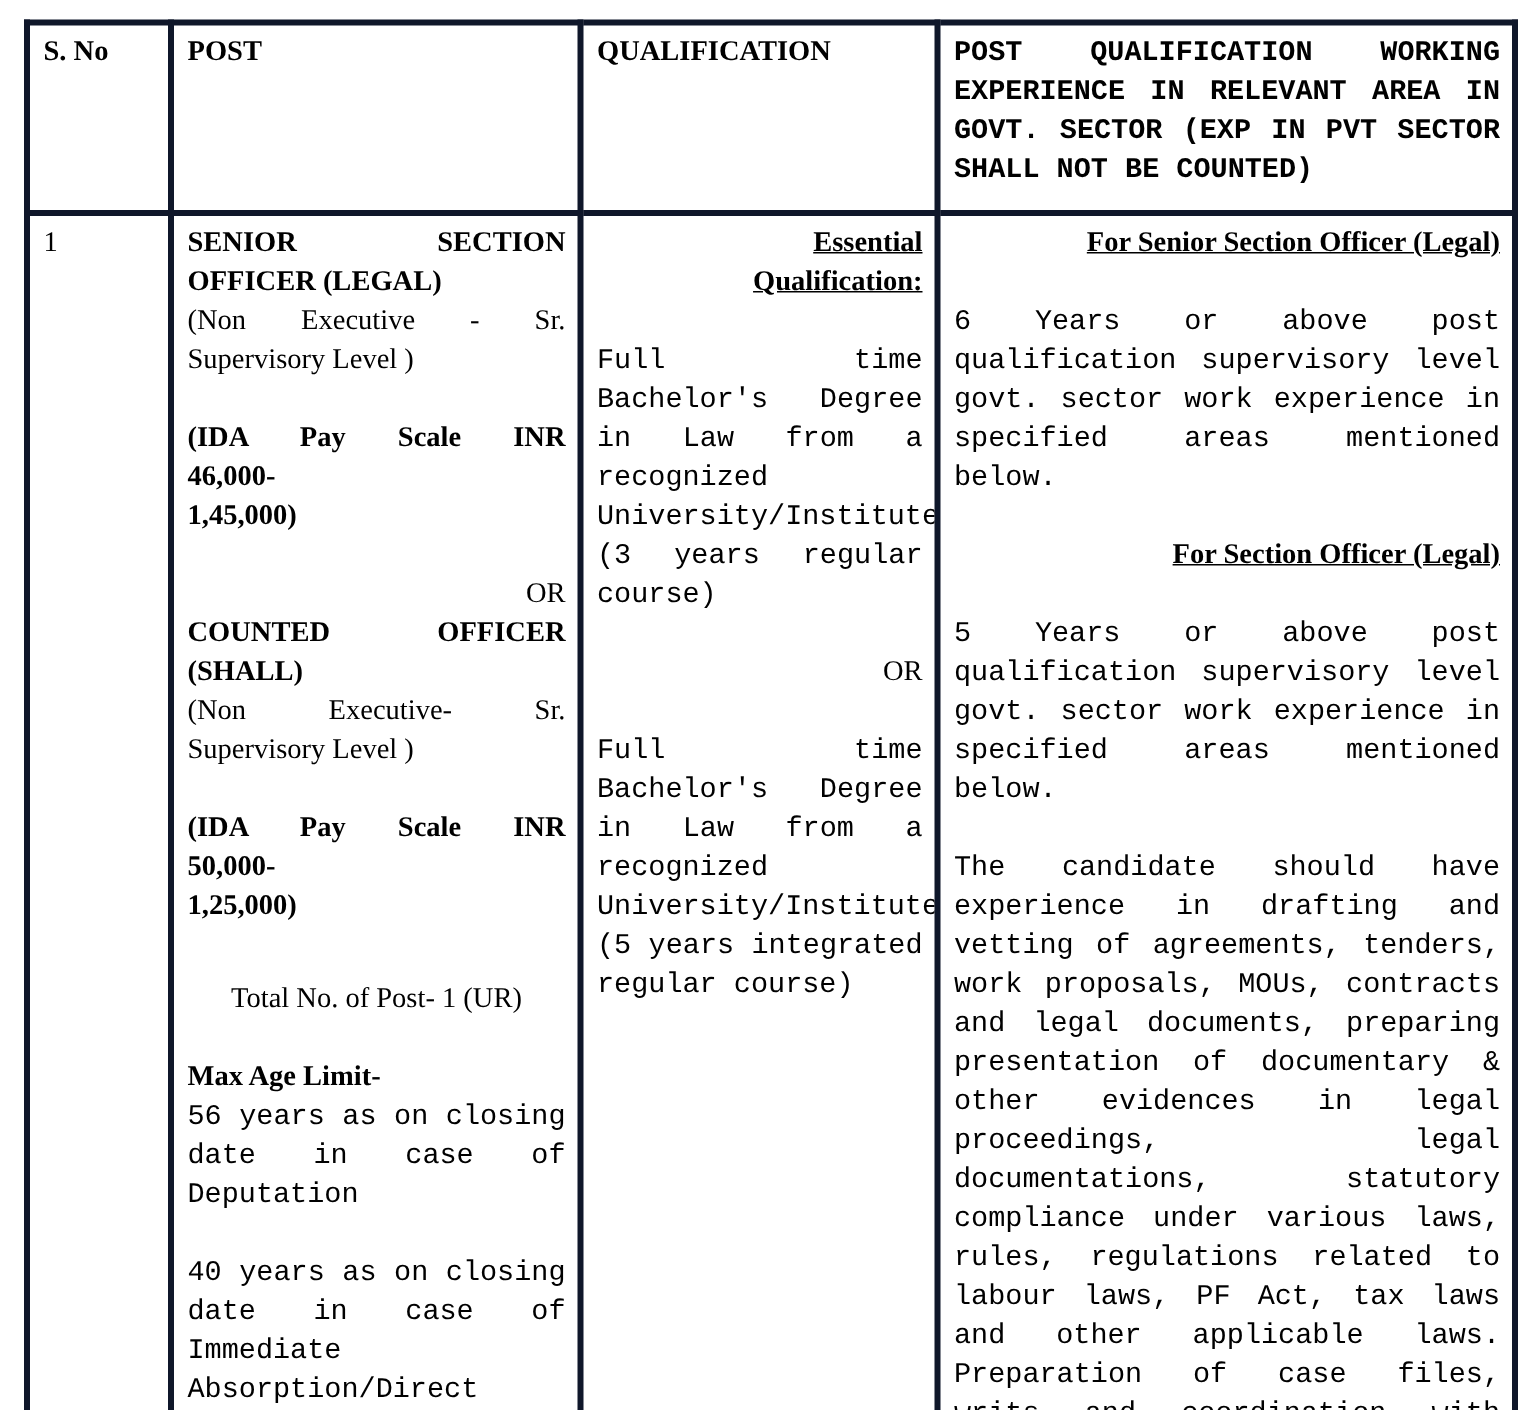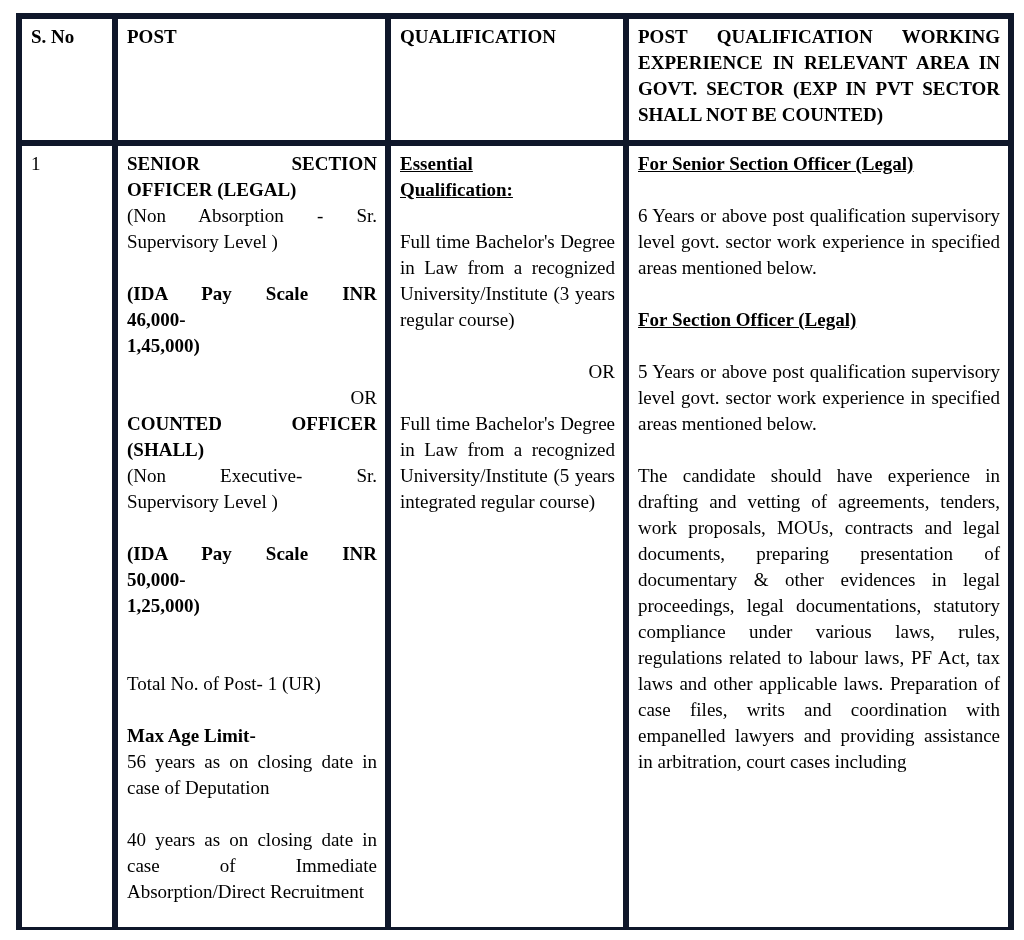--- a/index.html
+++ b/index.html
@@ -23,41 +23,41 @@
     position: absolute;
     left: 16px;
     top: 13px;
     width: 992px;
     height: 917px;
     border-collapse: collapse;
     table-layout: fixed;
   }
   table.doc-table th,
   table.doc-table td {
-    border: 6px solid #0f172a;
+    border: 4px solid #0f172a;
     vertical-align: top;
     padding: 5px 8px 4px 9px;
     font-size: 19px;
     line-height: 26px;
     font-weight: normal;
     text-align: left;
     overflow: hidden;
   }
   table.doc-table thead th { height: 127px; }
   table.doc-table tbody td { border-bottom-width: 3px; }
 
   
   .line { min-height: 26px; }
   .b  { font-weight: bold; }
-  .u  { text-decoration: underline; }
+  .u  { text-decoration: underline; text-align: right; }
   .c  { text-align: right; }
-  .j  { text-align: justify; }
+  .j  { text-align: justify; font-family: Liberation Mono, monospace; }
   .s  { text-align: justify; text-align-last: justify; }
   .g  { margin-top: 26px; }
-  .g2 { margin-top: 52px; }
+  .g2 { margin-top: 36px; text-align: center; }
 </style>
 </head>
 <body>
 
 <div class="page">
   <table class="doc-table">
     <colgroup>
       <col style="width:96px">
       <col style="width:273px">
       <col style="width:238px">
@@ -81,21 +81,21 @@
     </thead>
     <tbody>
       <tr>
         <td>
           <div class="line">1</div>
         </td>
         <td>
           <div>
               <div class="line b s">SENIOR SECTION</div>
               <div class="line b">OFFICER (LEGAL)</div>
-              <div class="line s">(Non Absorption - Sr.</div>
+              <div class="line s">(Non Executive - Sr.</div>
               <div class="line">Supervisory Level )</div>
               <div class="line b s g">(IDA Pay Scale INR</div>
               <div class="line b">46,000-</div>
               <div class="line b">1,45,000)</div>
               <div class="line c g">OR</div>
               <div class="line b s">COUNTED OFFICER</div>
               <div class="line b">(SHALL)</div>
               <div class="line s">(Non Executive- Sr.</div>
               <div class="line">Supervisory Level )</div>
               <div class="line b s g">(IDA Pay Scale INR</div>

